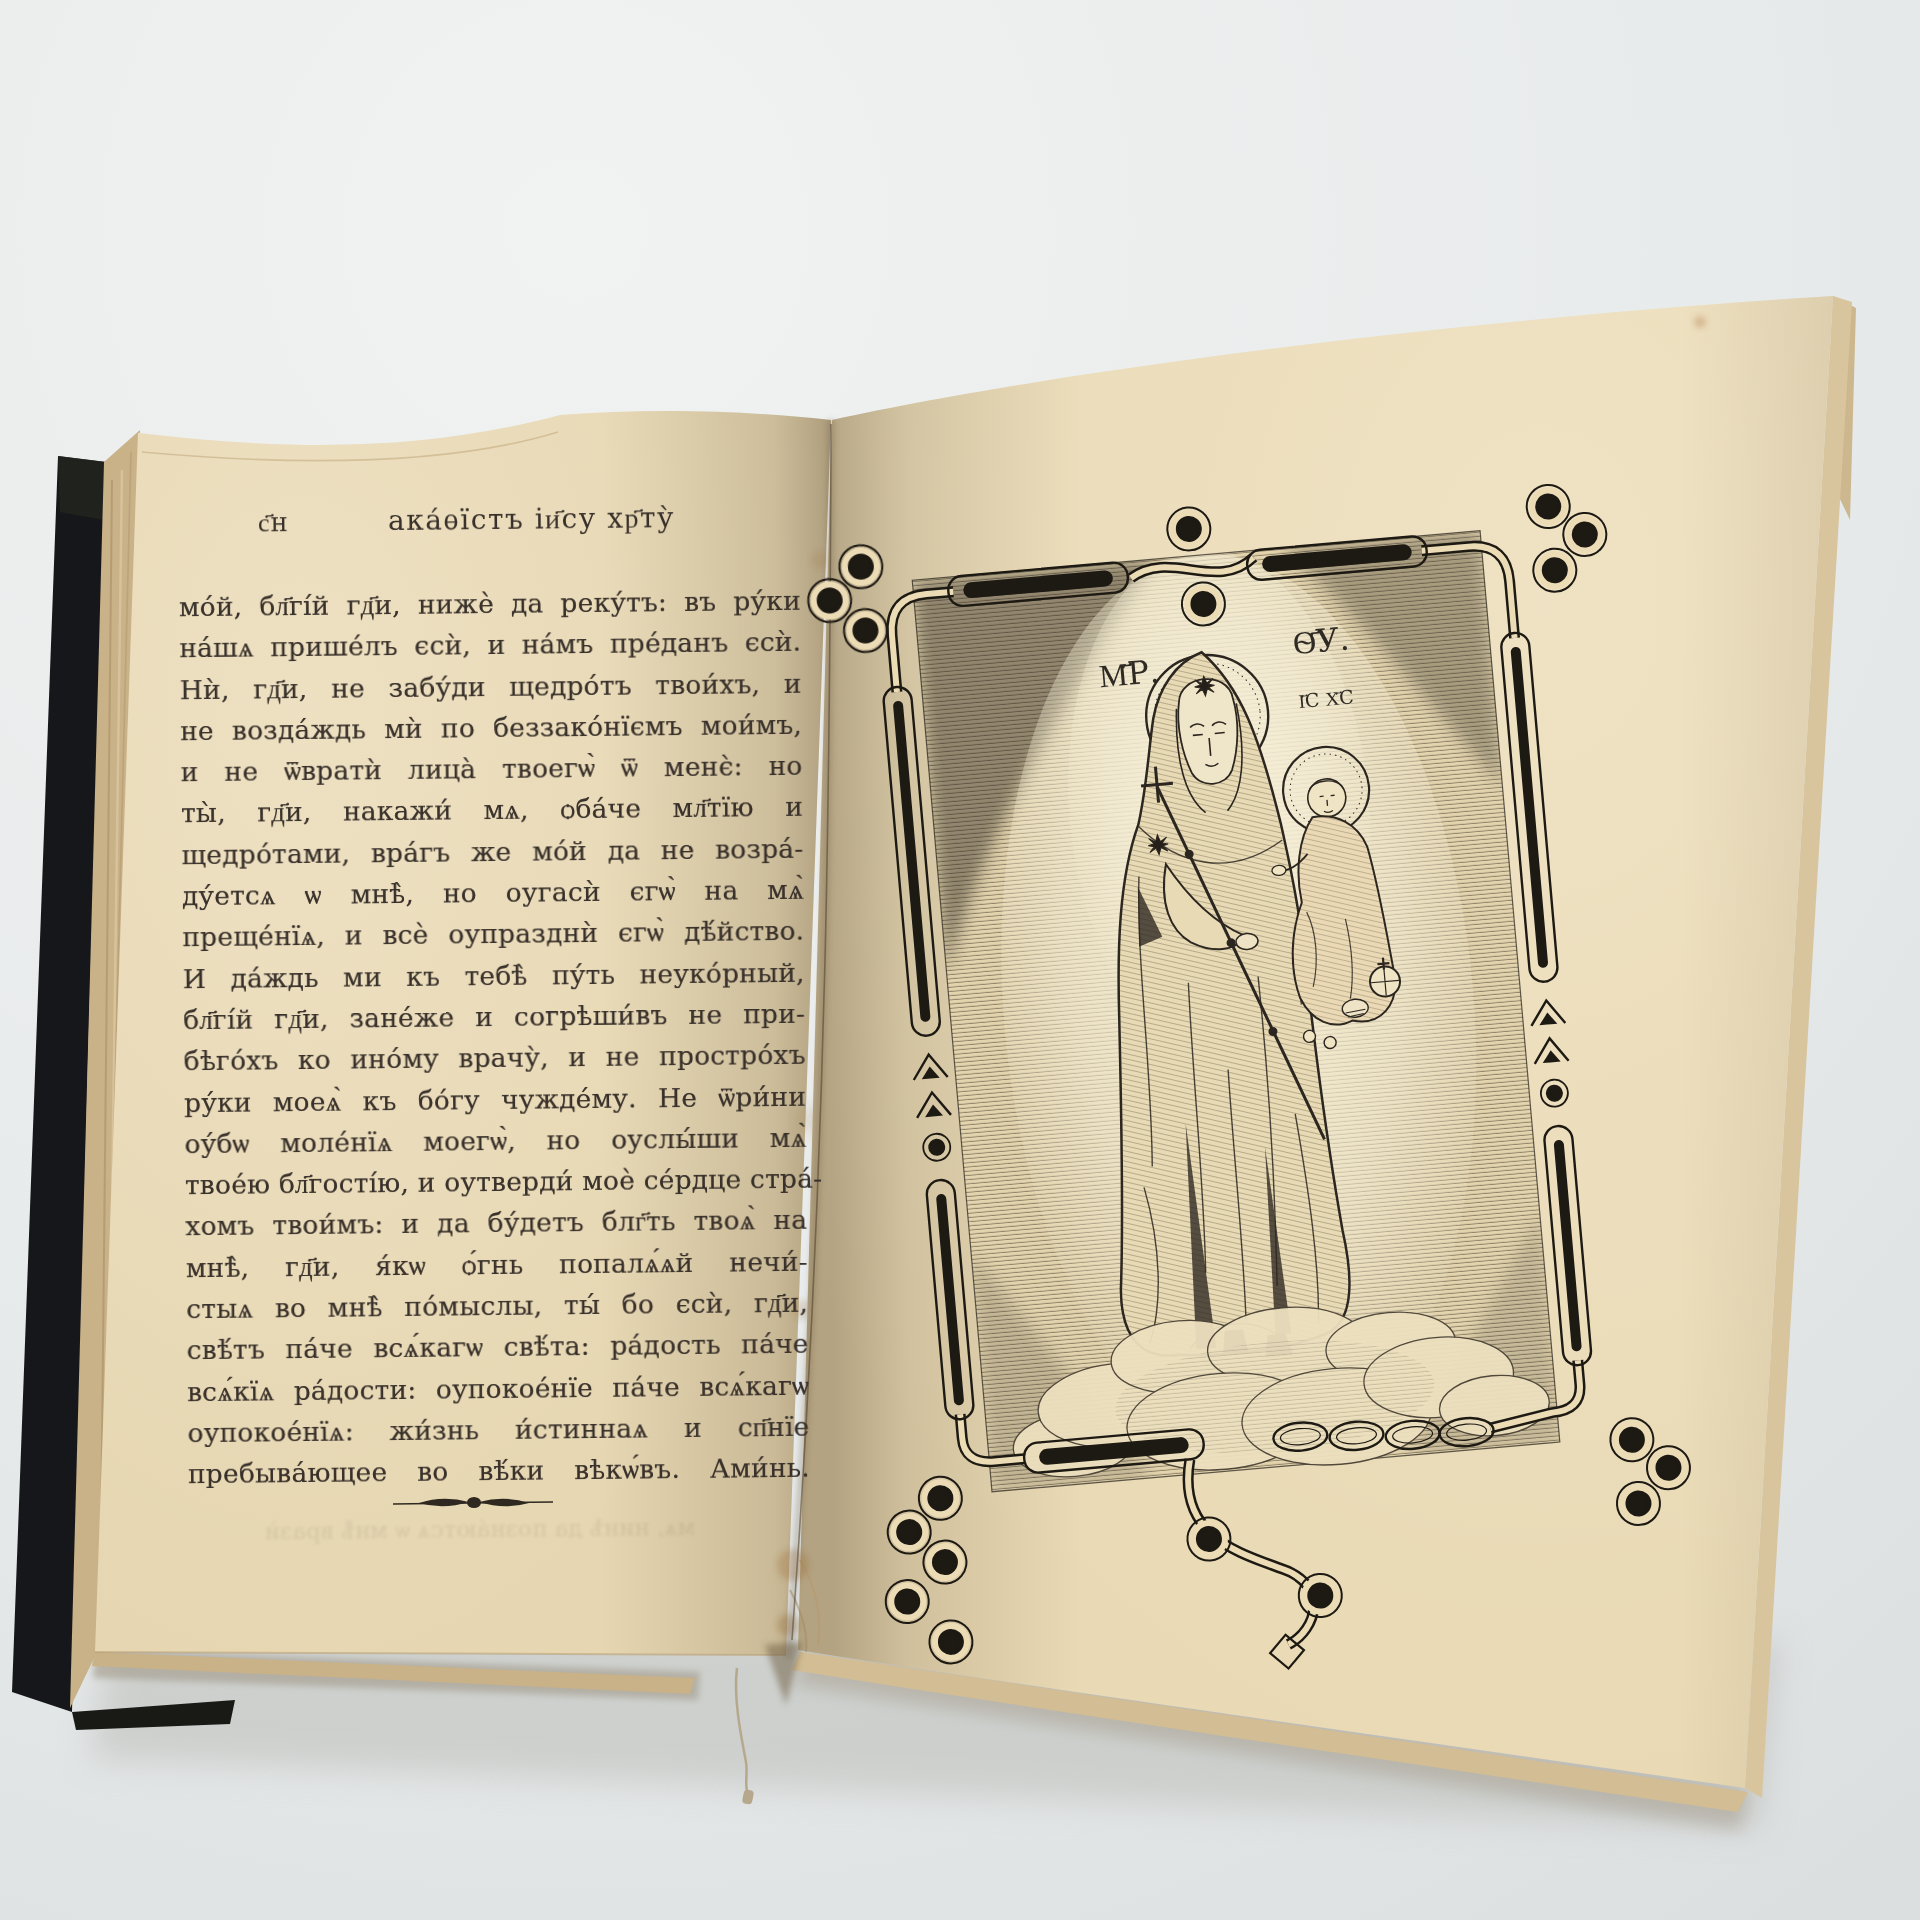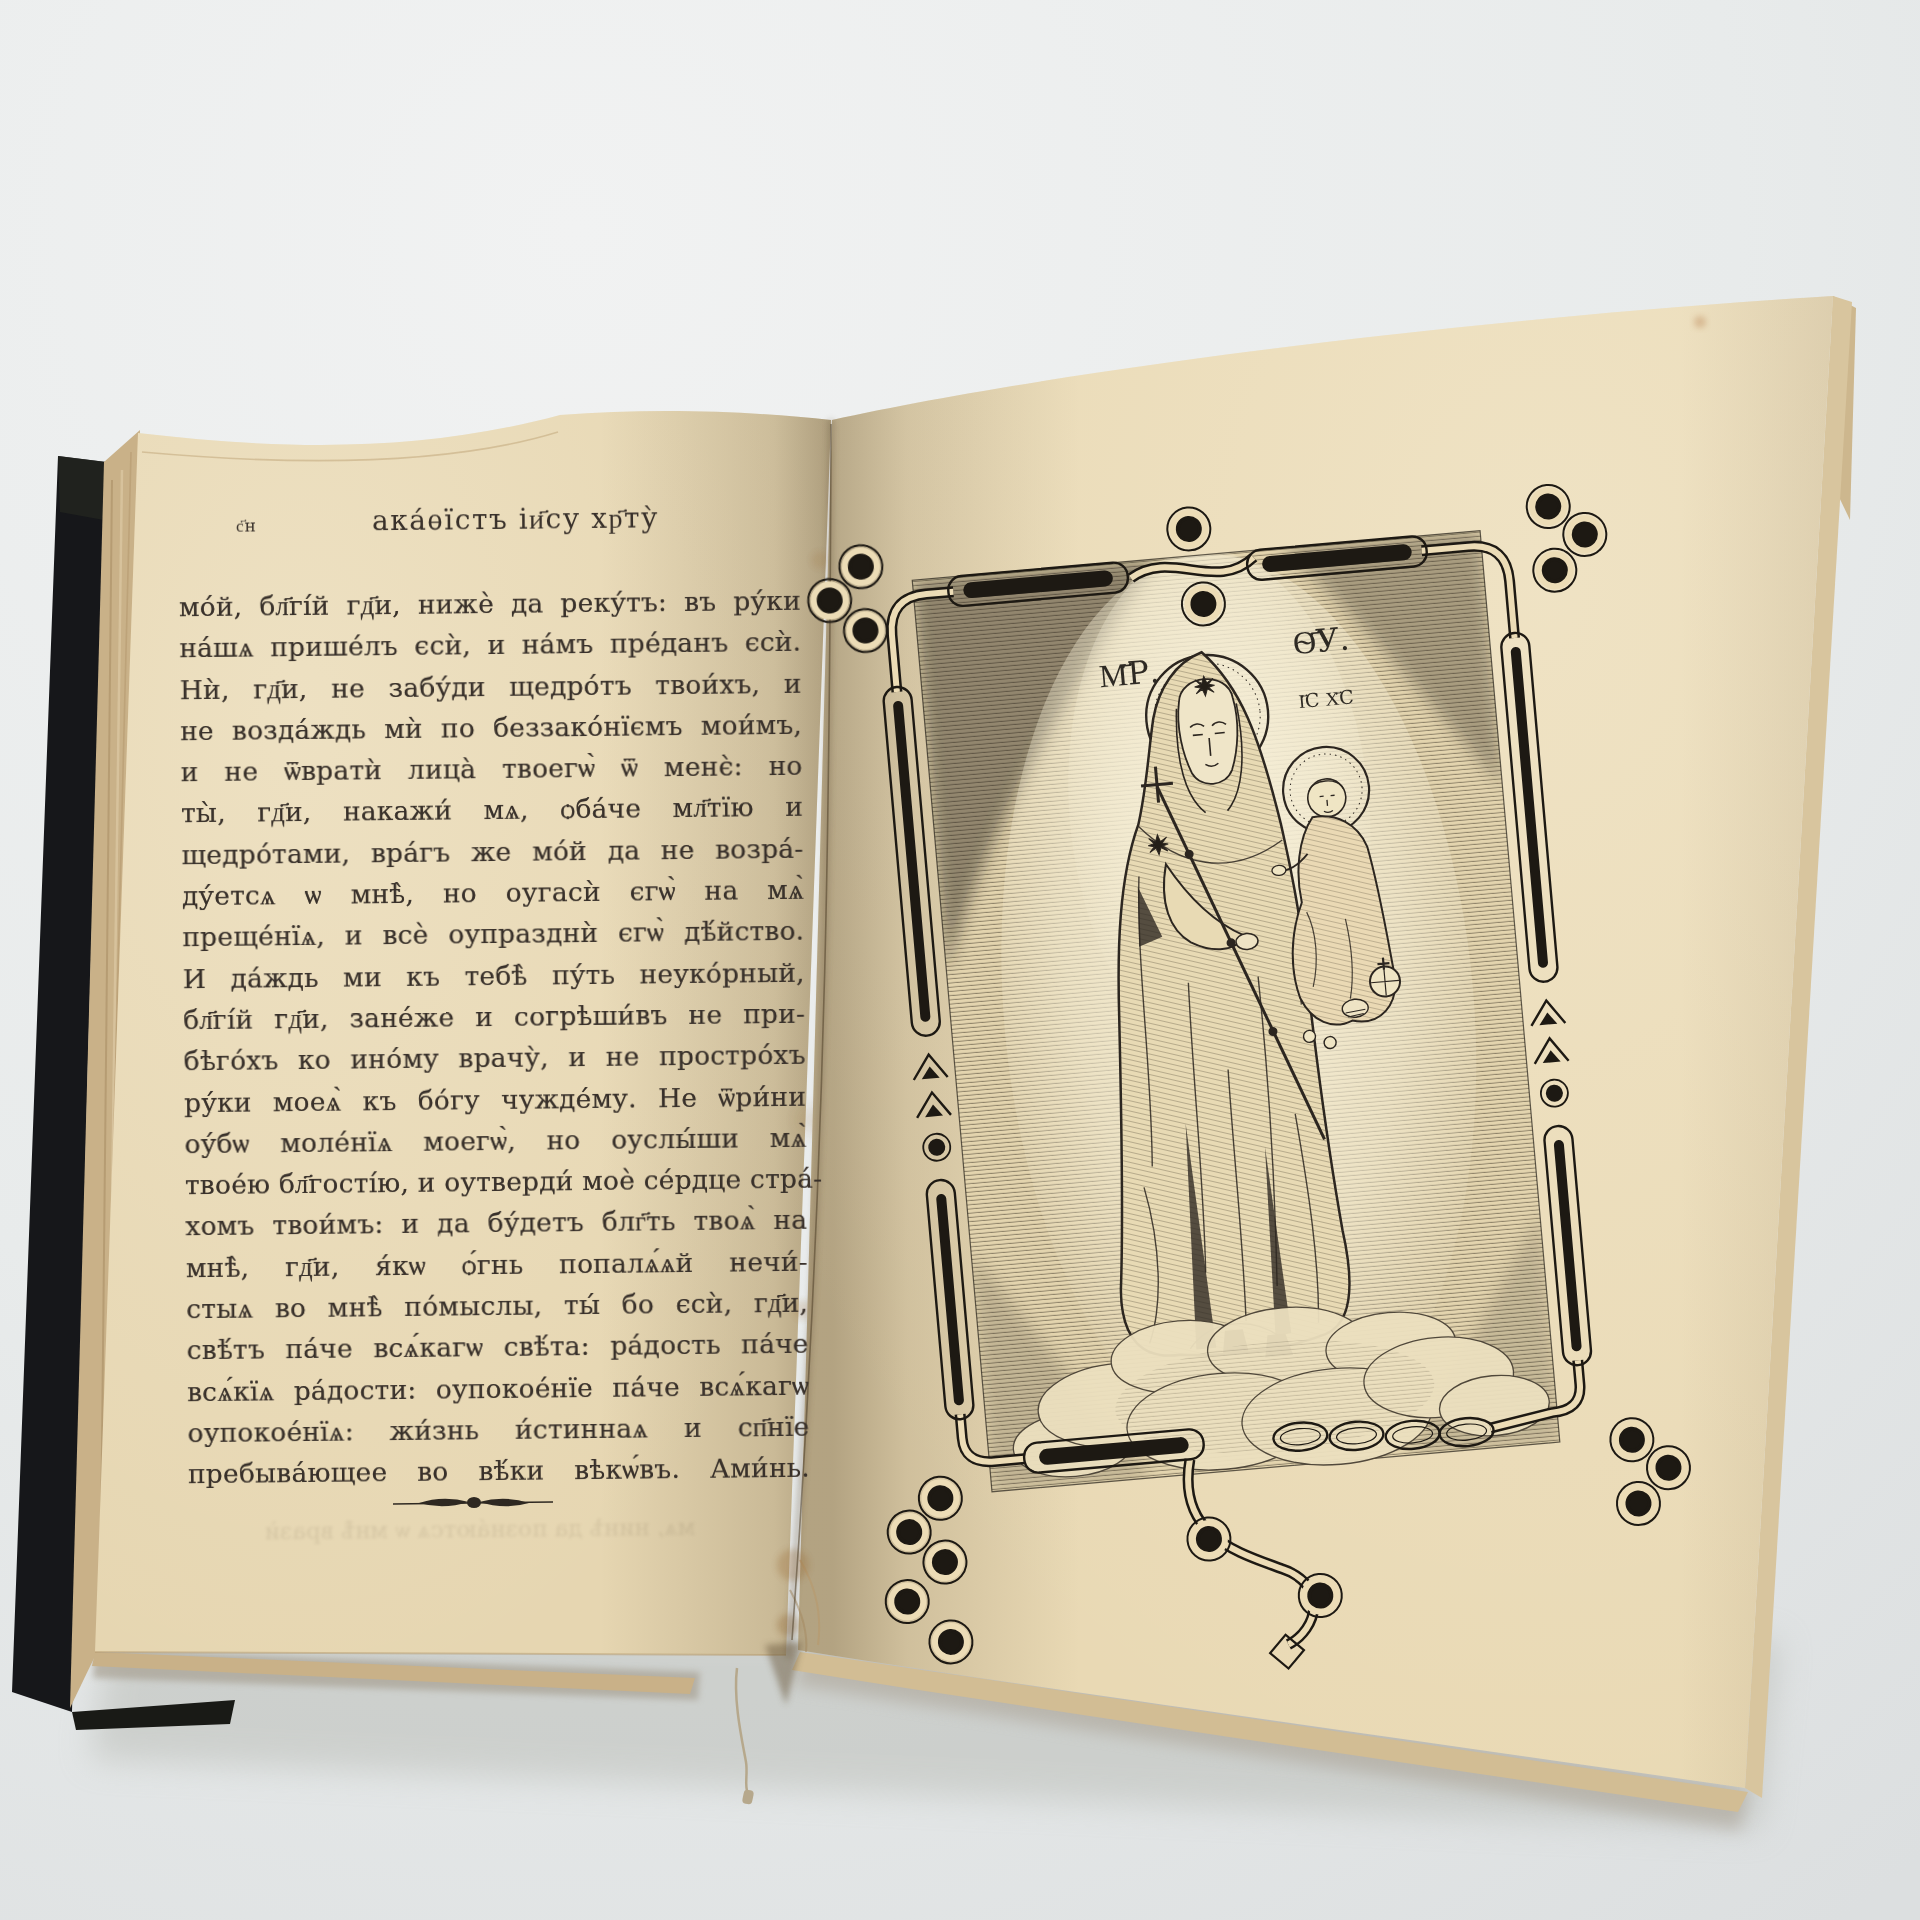--- a/index.html
+++ b/index.html
@@ -3,21 +3,21 @@
 <meta charset="utf-8">
 <style>
   html,body{margin:0;padding:0;background:#e9ecec;}
   .stage{position:relative;width:1920px;height:1920px;overflow:hidden;
          font-family:"DejaVu Serif", serif;}
   .scene{position:absolute;left:0;top:0;width:1920px;height:1920px;display:block;}
   
   .lp-text{position:absolute;left:183px;top:503px;width:622px;color:#38302a;
            transform:rotate(-0.6deg);}
   .pagehead{display:flex;align-items:baseline;}
-  .pgnum{font-size:17px;margin-left:58px;letter-spacing:1px;}
+  .pgnum{font-size:26px;margin-left:80px;letter-spacing:1px;}
   .runtitle{flex:1;text-align:center;font-size:28px;letter-spacing:1.5px;margin-right:26px;}
   .plines{margin-top:47px;}
   .plines > div{font-size:26.5px;line-height:41.3px;height:41.3px;
         text-align:justify;text-align-last:justify;letter-spacing:0.2px;
         white-space:nowrap;text-shadow:0 0 0.5px rgba(50,42,34,.55);}
   .showthrough{position:absolute;left:250px;top:1516px;width:460px;font-size:23px;
         color:#6b5c44;opacity:0.14;filter:blur(1.4px);
         transform:scaleX(-1) rotate(0.6deg);text-align:center;}
 </style>
 </head>

